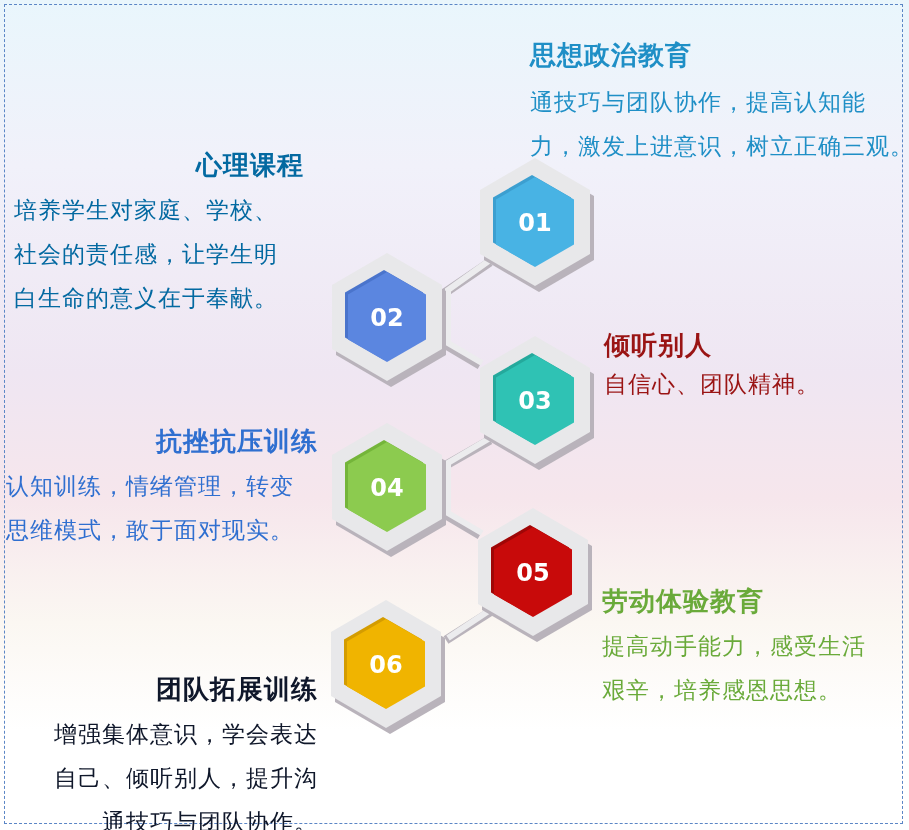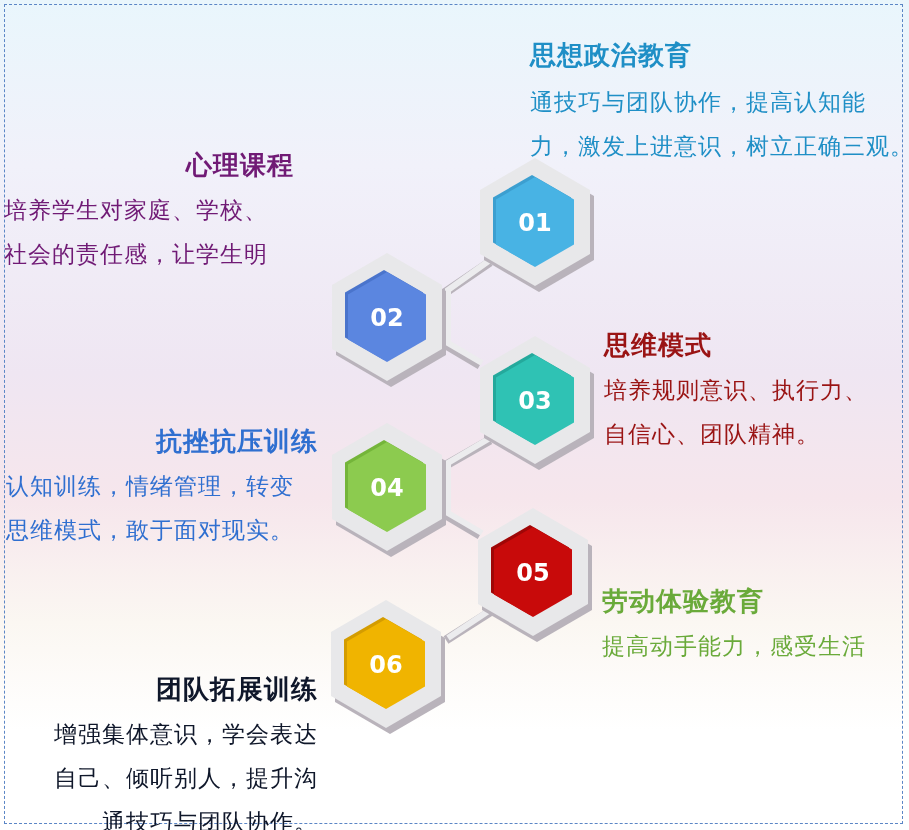--- a/index.html
+++ b/index.html
@@ -84,41 +84,42 @@
     <text class="num" text-anchor="middle" y="9">06</text>
   </g>
 </svg>
 
 <div class="block" style="left:530px;top:38px;width:400px;color:#1f8fc6;">
   <div class="title">思想政治教育</div>
   <div class="desc" style="margin-top:8px;">通技巧与团队协作，提高认知能</div>
   <div class="desc">力，激发上进意识，树立正确三观。</div>
 </div>
 
-<div class="block" style="left:4px;top:148px;width:290px;color:#701a75;">
+<div class="block" style="left:14px;top:148px;width:290px;color:#0369a1;">
   <div class="title" style="text-align:right;">心理课程</div>
   <div class="desc" style="margin-top:6px;">培养学生对家庭、学校、</div>
   <div class="desc">社会的责任感，让学生明</div>
+  <div class="desc">白生命的意义在于奉献。</div>
 </div>
 
 <div class="block" style="left:604px;top:328px;width:300px;color:#9a1414;">
-  <div class="title">思维模式</div>
-  <div class="desc" style="margin-top:6px;">培养规则意识、执行力、</div>
+  <div class="title">倾听别人</div>
   <div class="desc">自信心、团队精神。</div>
 </div>
 
 <div class="block" style="left:6px;top:424px;width:312px;color:#2f6fd0;">
   <div class="title" style="text-align:right;">抗挫抗压训练</div>
   <div class="desc" style="margin-top:6px;">认知训练，情绪管理，转变</div>
   <div class="desc">思维模式，敢于面对现实。</div>
 </div>
 
 <div class="block" style="left:602px;top:584px;width:300px;color:#6aaa3a;">
   <div class="title">劳动体验教育</div>
   <div class="desc" style="margin-top:6px;">提高动手能力，感受生活</div>
+  <div class="desc">艰辛，培养感恩思想。</div>
 </div>
 
 <div class="block" style="left:20px;top:672px;width:298px;color:#0f172a;text-align:right;">
   <div class="title">团队拓展训练</div>
   <div class="desc" style="margin-top:6px;">增强集体意识，学会表达</div>
   <div class="desc">自己、倾听别人，提升沟</div>
   <div class="desc">通技巧与团队协作。</div>
 </div>
 
 </body></html>

